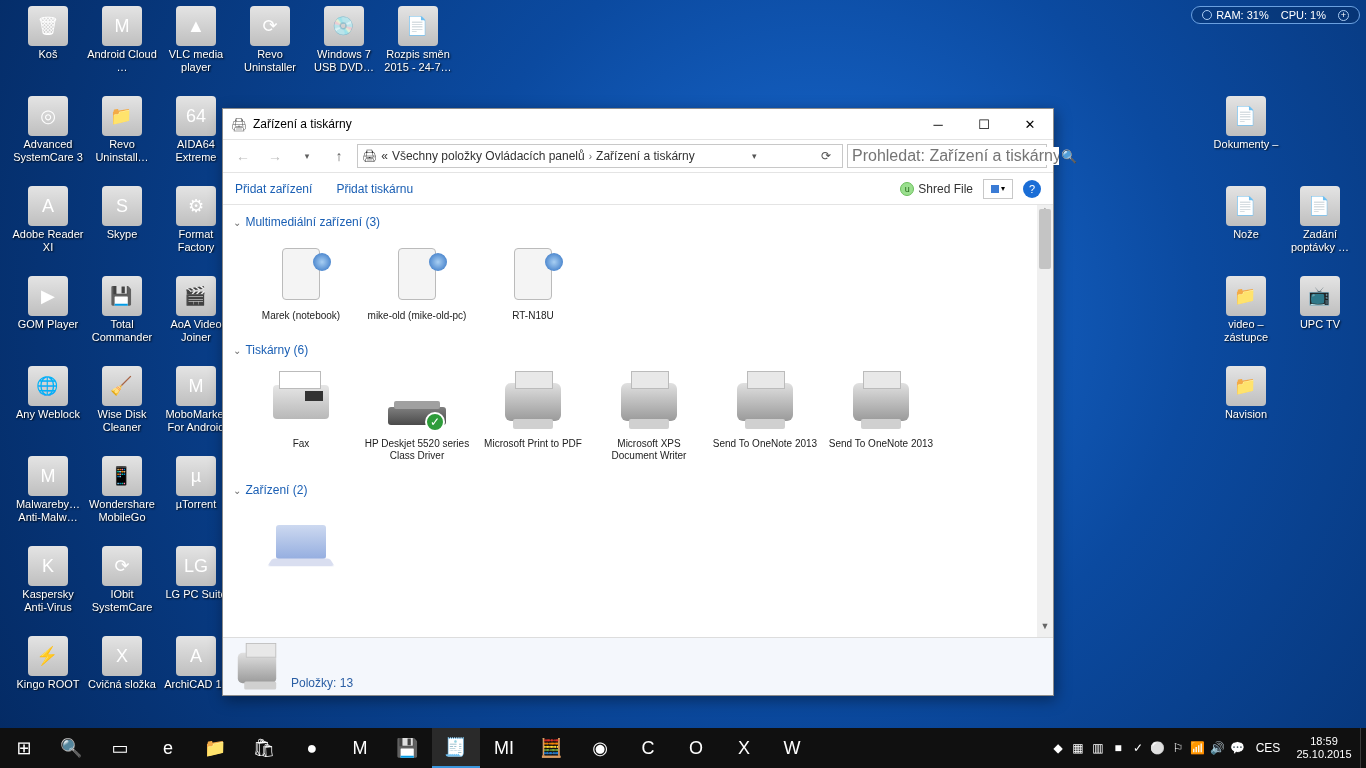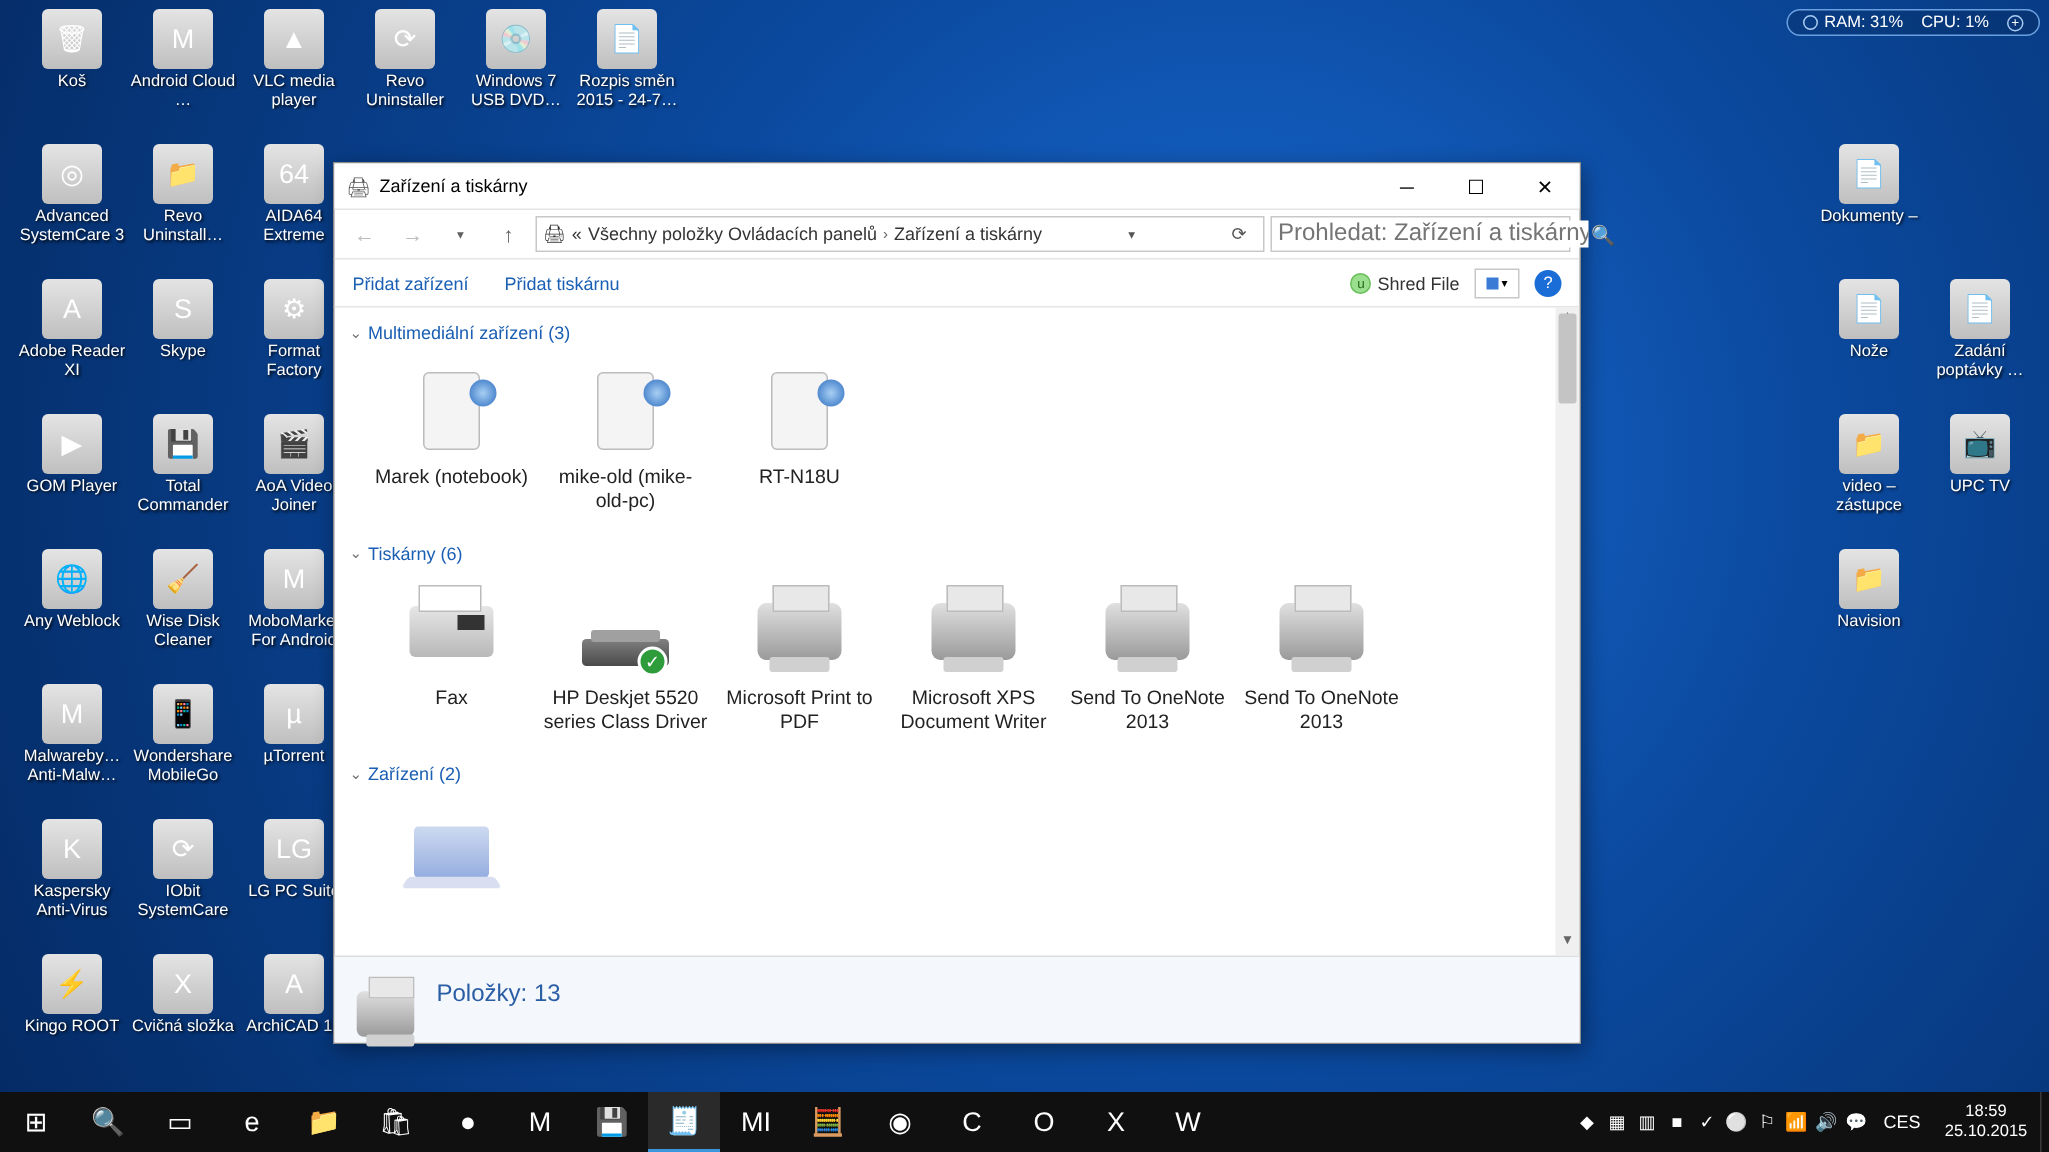--- a/index.html
+++ b/index.html
@@ -138,43 +138,43 @@
     display:flex; flex-wrap:wrap; gap:0px; padding:2px 0 8px 12px;
   }
   .item {
     width:116px; text-align:center; padding:6px 2px; cursor:pointer;
     border:1px solid transparent; border-radius:2px;
   }
   .item .thumb {
     width:64px; height:64px; margin:0 auto 4px auto;
     display:flex; align-items:center; justify-content:center; position:relative;
   }
-  .item .label { font-size:13px; color:#222; line-height:1.2; word-wrap:break-word;}
+  .item .label { font-size:10px; color:#222; line-height:1.2; word-wrap:break-word;}
   .badge-ok {
     position:absolute; right:4px; bottom:2px; width:20px; height:20px;
     background:#2e9c3a; border-radius:50%; display:flex;align-items:center;justify-content:center;
     color:#fff; font-size:12px; border:2px solid #fff;
   }
   
   .dev-pc { width:38px;height:52px;background:#f4f4f4;border:1px solid #bbb;border-radius:4px;position:relative;}
   .dev-pc::after{content:""; position:absolute; right:-12px; top:4px;width:18px;height:18px;border-radius:50%;background:radial-gradient(#a8cff3,#2a6cc0);}
   .dev-printer { width:56px;height:38px;background:linear-gradient(#e0e0e0,#9a9a9a);border-radius:6px;position:relative;}
   .dev-printer::before{content:"";position:absolute;left:10px;top:-12px;width:36px;height:16px;background:#e8e8e8;border:1px solid #bbb;}
   .dev-printer::after{content:"";position:absolute;left:8px;bottom:-8px;width:40px;height:10px;background:#d0d0d0;border-radius:2px;}
   .dev-fax { width:56px;height:34px;background:linear-gradient(#e6e6e6,#b8b8b8);border-radius:4px;position:relative;}
   .dev-fax::before{content:"";position:absolute;left:6px;top:-14px;width:40px;height:16px;background:#fff;border:1px solid #bbb;}
   .dev-fax::after{content:"";position:absolute;right:6px;top:6px;width:18px;height:10px;background:#333;}
   .dev-scanner { width:58px;height:18px;background:linear-gradient(#808080,#4a4a4a);border-radius:3px;margin-top:28px;position:relative;}
   .dev-scanner::before{content:"";position:absolute;left:6px;top:-6px;width:46px;height:8px;background:#a0a0a0;border-radius:2px;}
   .dev-laptop { width:50px;height:34px;background:linear-gradient(#cdd9f0,#95aee0);border-radius:3px;position:relative;}
   .dev-laptop::after{content:"";position:absolute;left:-6px;bottom:-8px;width:62px;height:10px;background:#d9def0;border-radius:3px;transform:perspective(40px) rotateX(40deg);}
   .statusbar {
     height:58px; border-top:1px solid #ddd; background:#f4f7fc;
-    display:flex; align-items:flex-start; padding:16px 10px; gap:10px;
-    font-size:16px; color:#2a5ea4;
+    display:flex; align-items:flex-end; padding:5px 10px; gap:10px;
+    font-size:12px; color:#2a5ea4;
   }
   .statusbar .sthumb { width:48px;height:44px;display:flex;align-items:center;justify-content:center;}
   .scrollbar-fake { position:absolute; right:0; top:0; bottom:0; width:16px; background:#f0f0f0;}
   .scrollbar-fake .thumb { position:absolute; left:2px; right:2px; top:4px; height:60px; background:#c4c4c4; border-radius:2px;}
   .scrollbar-fake .arr { position:absolute; left:0; right:0; height:16px; text-align:center; font-size:9px; color:#666;}
 </style>
 </head>
 <body>
 
 <div class="hud">

